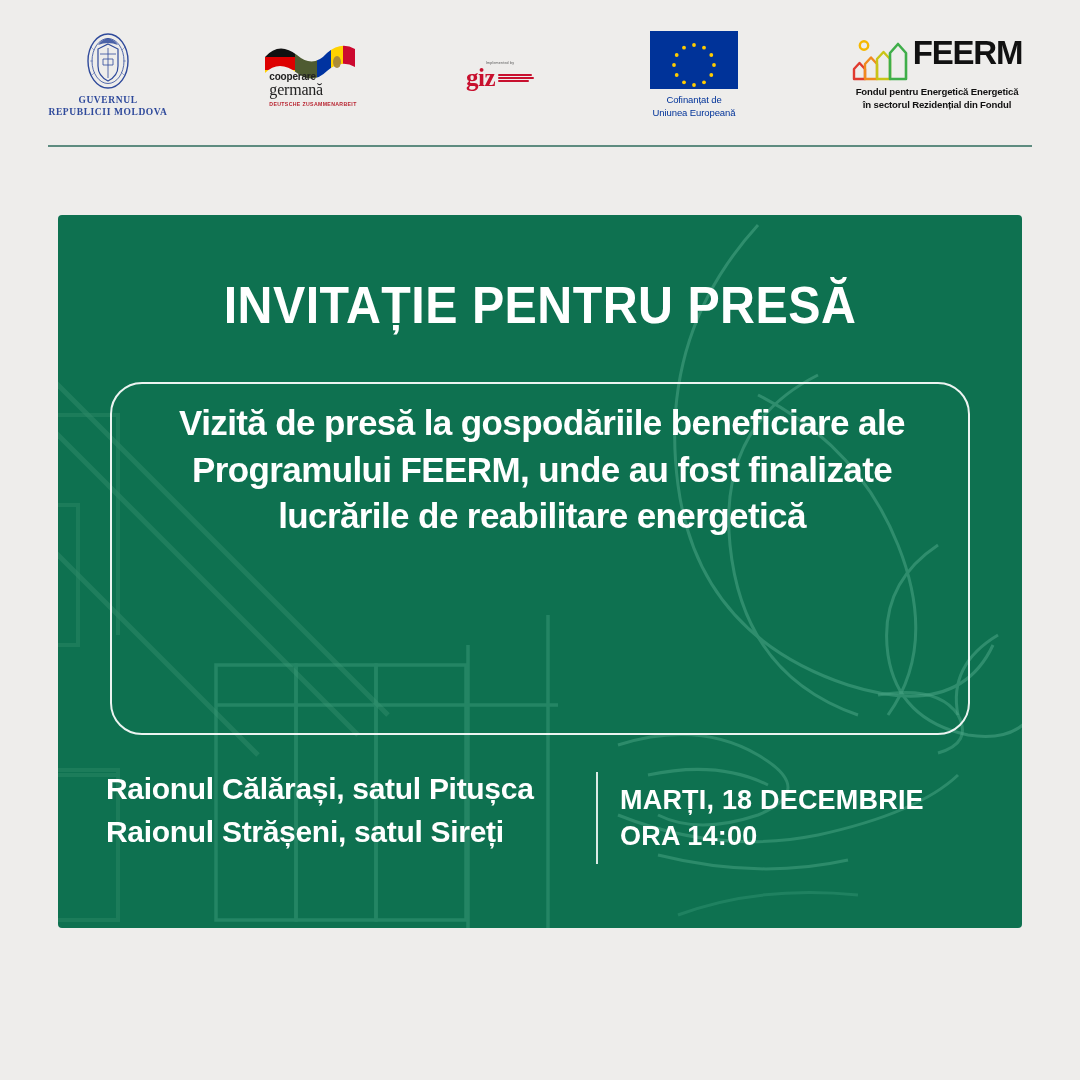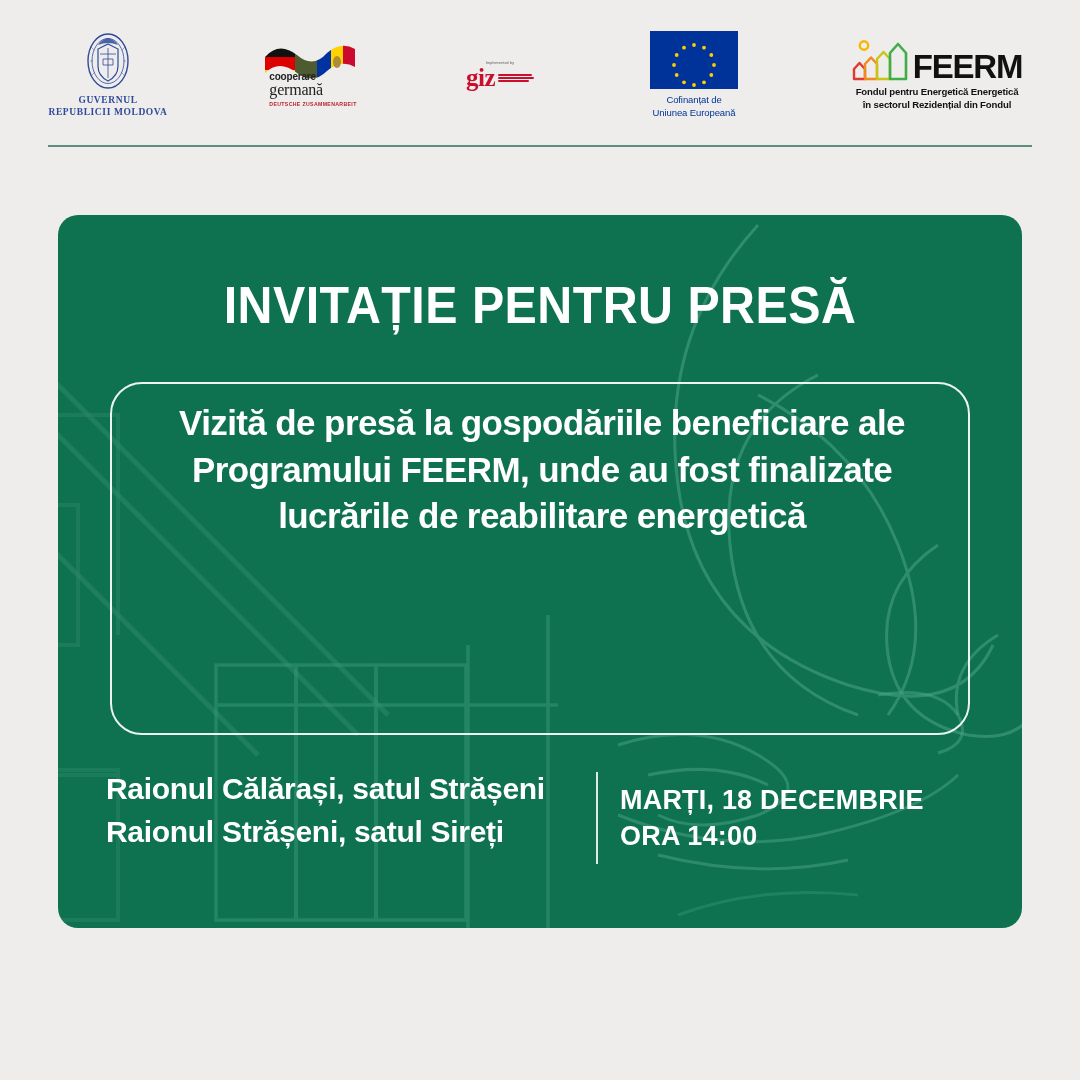--- a/index.html
+++ b/index.html
@@ -68,39 +68,39 @@
     margin:0 auto; display:block;
   }
   .eu-flag svg { position:absolute; inset:0; }
   .eu-text {
     margin-top:5px; font-size:9.5px; font-weight:400; color:#003399;
     text-align:center; line-height:1.3; letter-spacing:-0.1px;
   }
 
   
   .feerm-logo { width:190px; }
-  .feerm-top { display:flex; align-items:flex-end; gap:5px; justify-content:center; }
+  .feerm-top { display:flex; align-items:flex-start; gap:5px; justify-content:center; }
   .feerm-icon { width:56px; height:42px; display:block; }
   .feerm-word {
     font-size:33px; font-weight:700; color:#111; letter-spacing:-1.2px; line-height:0.85;
   }
   .feerm-sub {
     margin-top:5px; font-size:9.6px; font-weight:700; color:#111;
     text-align:center; line-height:1.35; letter-spacing:-0.15px; white-space:nowrap;
   }
 
   .header-rule {
     position:absolute; left:48px; top:145px; width:984px; height:1.6px;
     background:#5E8C80;
   }
 
   
   .card {
     position:absolute; left:58px; top:215px; width:964px; height:713px;
-    background:#0E7150; border-radius:20px; overflow:hidden;
+    background:#0E7150; border-radius:4px; overflow:hidden;
   }
   .card-deco { position:absolute; inset:0; width:964px; height:713px; }
 
   .card-inner { position:absolute; inset:0; }
 
   .title {
     position:absolute; left:0; top:60px; width:964px;
     text-align:center; color:#FFFFFF;
     font-size:52px; font-weight:700; letter-spacing:0.5px;
     transform:scaleX(0.93); transform-origin:center;
@@ -290,21 +290,21 @@
   <div class="card-inner">
 
     <div class="title">INVITAȚIE PENTRU PRESĂ</div>
 
     <div class="body-box">
       <div class="body-text">Vizită de presă la gospodăriile beneficiare ale Programului FEERM, unde au fost finalizate lucrările de reabilitare energetică</div>
     </div>
 
     <div class="footer">
       <div class="places">
-        <div>Raionul Călărași, satul Strășeni</div>
+        <div>Raionul Călărași, satul Pitușca</div>
         <div>Raionul Strășeni, satul Sireți</div>
       </div>
       <div class="vdivider"></div>
       <div class="when">
         <div>MARȚI, 18 DECEMBRIE</div>
         <div>ORA 14:00</div>
       </div>
     </div>
 
   </div>

